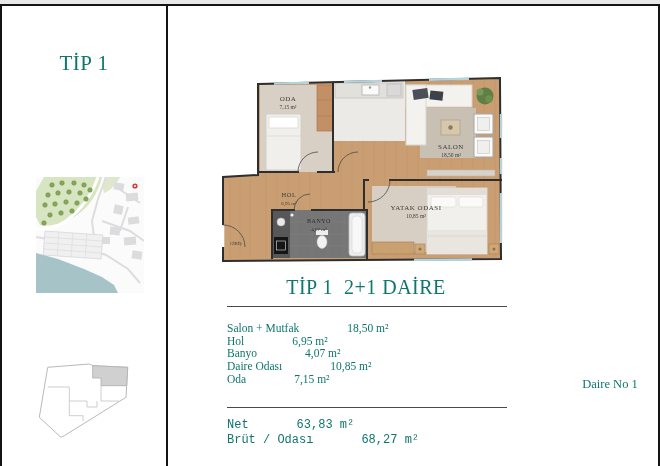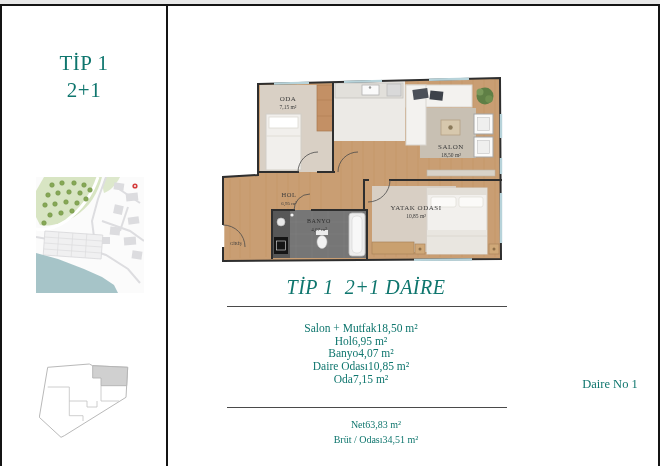--- a/index.html
+++ b/index.html
@@ -10,40 +10,39 @@
     overflow:hidden;
   }
   .abs{position:absolute;}
   #divider{left:164px;top:0;width:2px;height:462px;background:#141414;}
   
   #type-title{left:0;top:44px;width:164px;text-align:center;font-size:21px;line-height:27px;letter-spacing:.5px;}
   #map-thumb{left:34px;top:171px;width:108px;height:116px;}
   #siteplan-thumb{left:37px;top:351px;width:93px;height:89px;}
   
   #plan-wrap{left:212px;top:52px;width:302px;height:212px;}
-  #plan-heading{left:213px;top:270px;width:302px;text-align:center;font-size:20px;letter-spacing:.5px;white-space:pre;font-style:italic;}
+  #plan-heading{left:213px;top:270px;width:302px;text-align:center;font-size:20px;letter-spacing:.5px;white-space:pre;}
   .rule{left:225px;width:280px;height:1px;background:#4a4a4a;}
   #rule-1{top:300px;}
   #rule-2{top:401px;}
   #area-table{left:225px;top:316px;width:268px;font-size:11.5px;line-height:12.7px;}
-  #totals-table{left:240px;top:412px;width:268px;font-size:10px;line-height:14.5px;}
-  .trow{display:flex;justify-content:center;}
+  #totals-table{left:225px;top:412px;width:268px;font-size:12px;line-height:14.5px;font-family:Liberation Mono, monospace;}
+  .trow{display:flex;justify-content:flex-start;gap:48px;}
   #unit-no{left:556px;top:371px;width:104px;text-align:center;font-size:12.5px;}
   svg text{font-family:"Liberation Serif","DejaVu Serif",serif;}
 </style>
 </head>
 <body>
 
 <div id="page">
 
   <div id="divider" class="abs"></div>
 
   <div id="type-title" class="abs">
     <div>TİP 1</div>
-    <div>2+1</div>
   </div>
 
   <svg id="map-thumb" class="abs" viewBox="0 0 108 116">
     <rect x="0" y="0" width="108" height="116" fill="#fbfbfb"></rect>
 
     <path d="M8,0 L66,0 C62,16 54,30 38,40 C26,47 12,50 4,48 L0,40 L0,14 Z" fill="#d8e5c3"></path>
     <path d="M70,0 L84,0 C80,8 74,14 68,16 C66,10 67,4 70,0 Z" fill="#dde8cc"></path>
 
     <g stroke="#ffffff" stroke-width="3" fill="none">
       <path d="M62,0 C56,18 46,32 30,44 C18,52 6,54 0,52"></path>
@@ -318,19 +317,19 @@
 
   <div id="rule-2" class="rule abs"></div>
 
   <div id="totals-table" class="abs">
     <div class="trow">
       <span>Net</span>
       <span>63,83 m²</span>
     </div>
     <div class="trow">
       <span>Brüt / Odası</span>
-      <span>34,51 m²</span>
+      <span>68,27 m²</span>
     </div>
   </div>
 
   <div id="unit-no" class="abs">Daire No 1</div>
 
 </div>
 
 </body></html>

